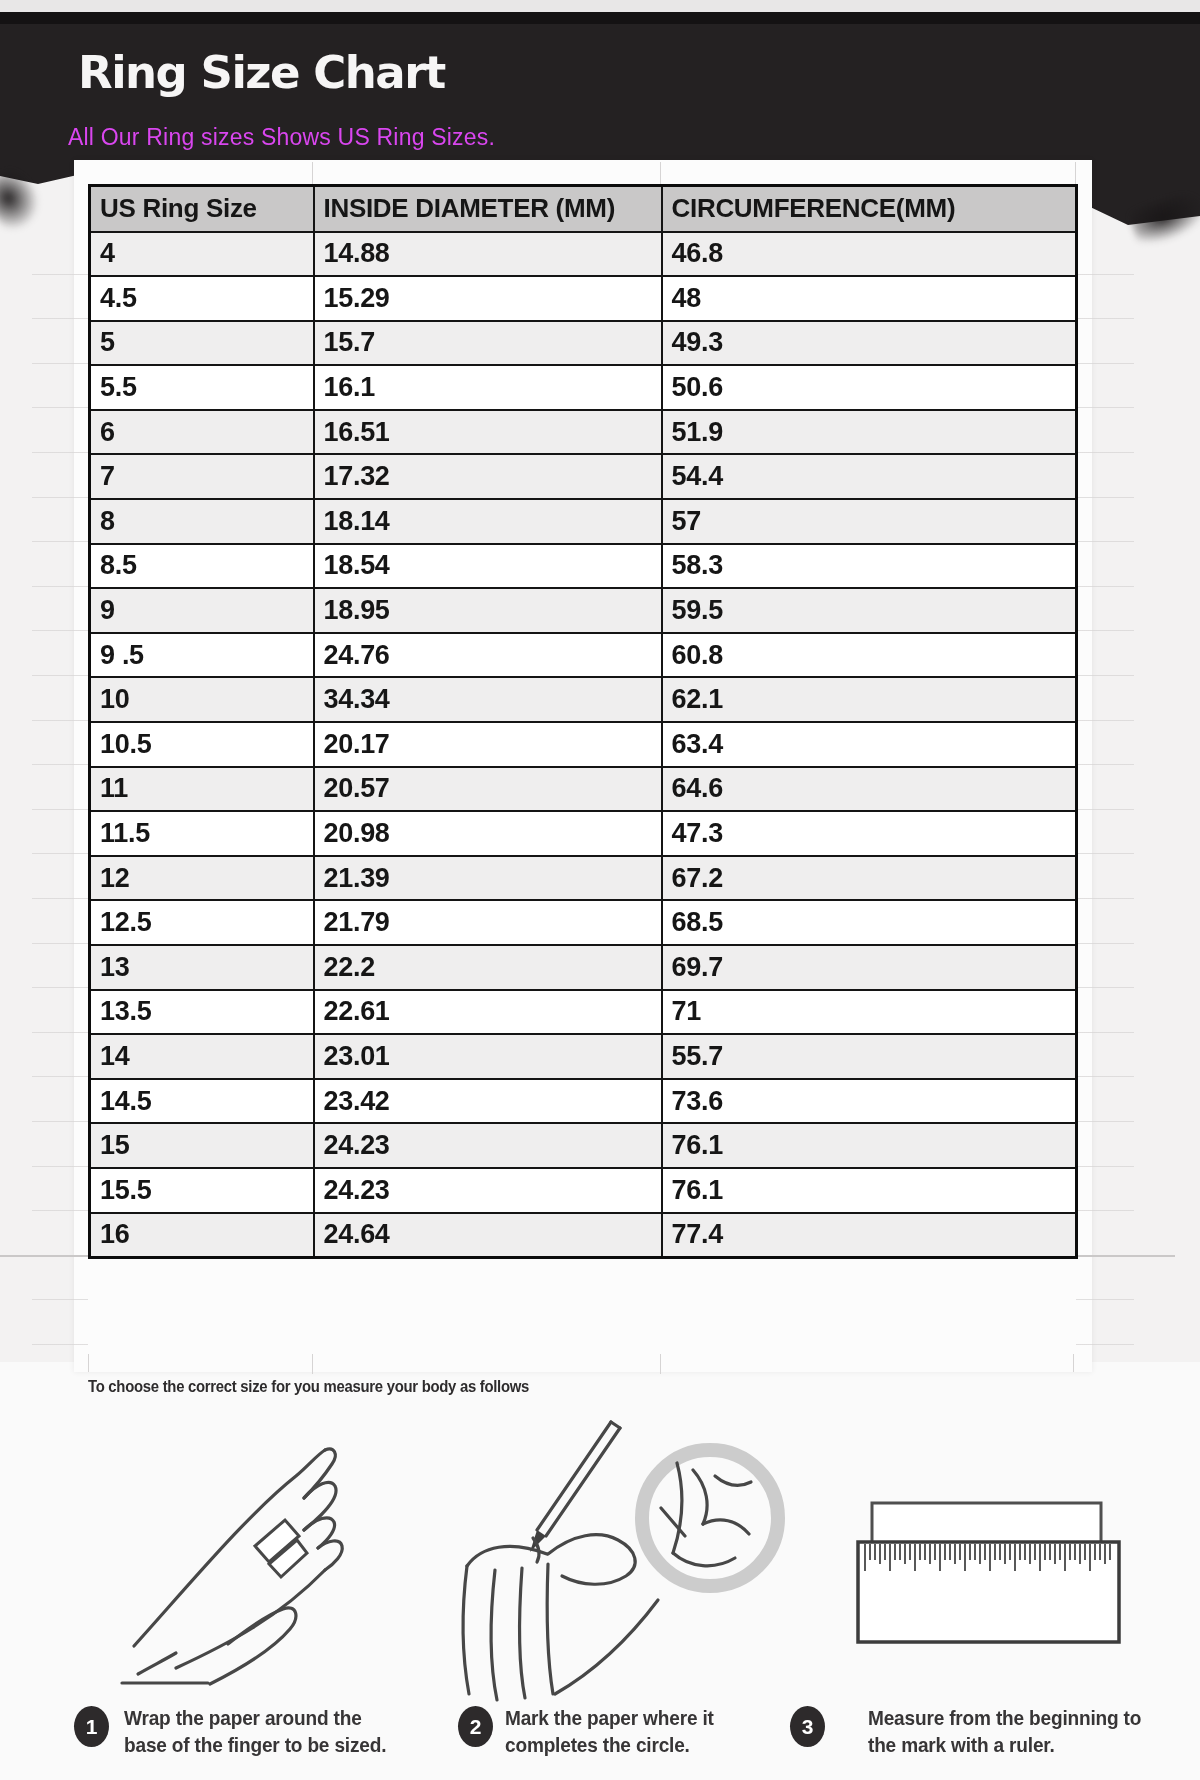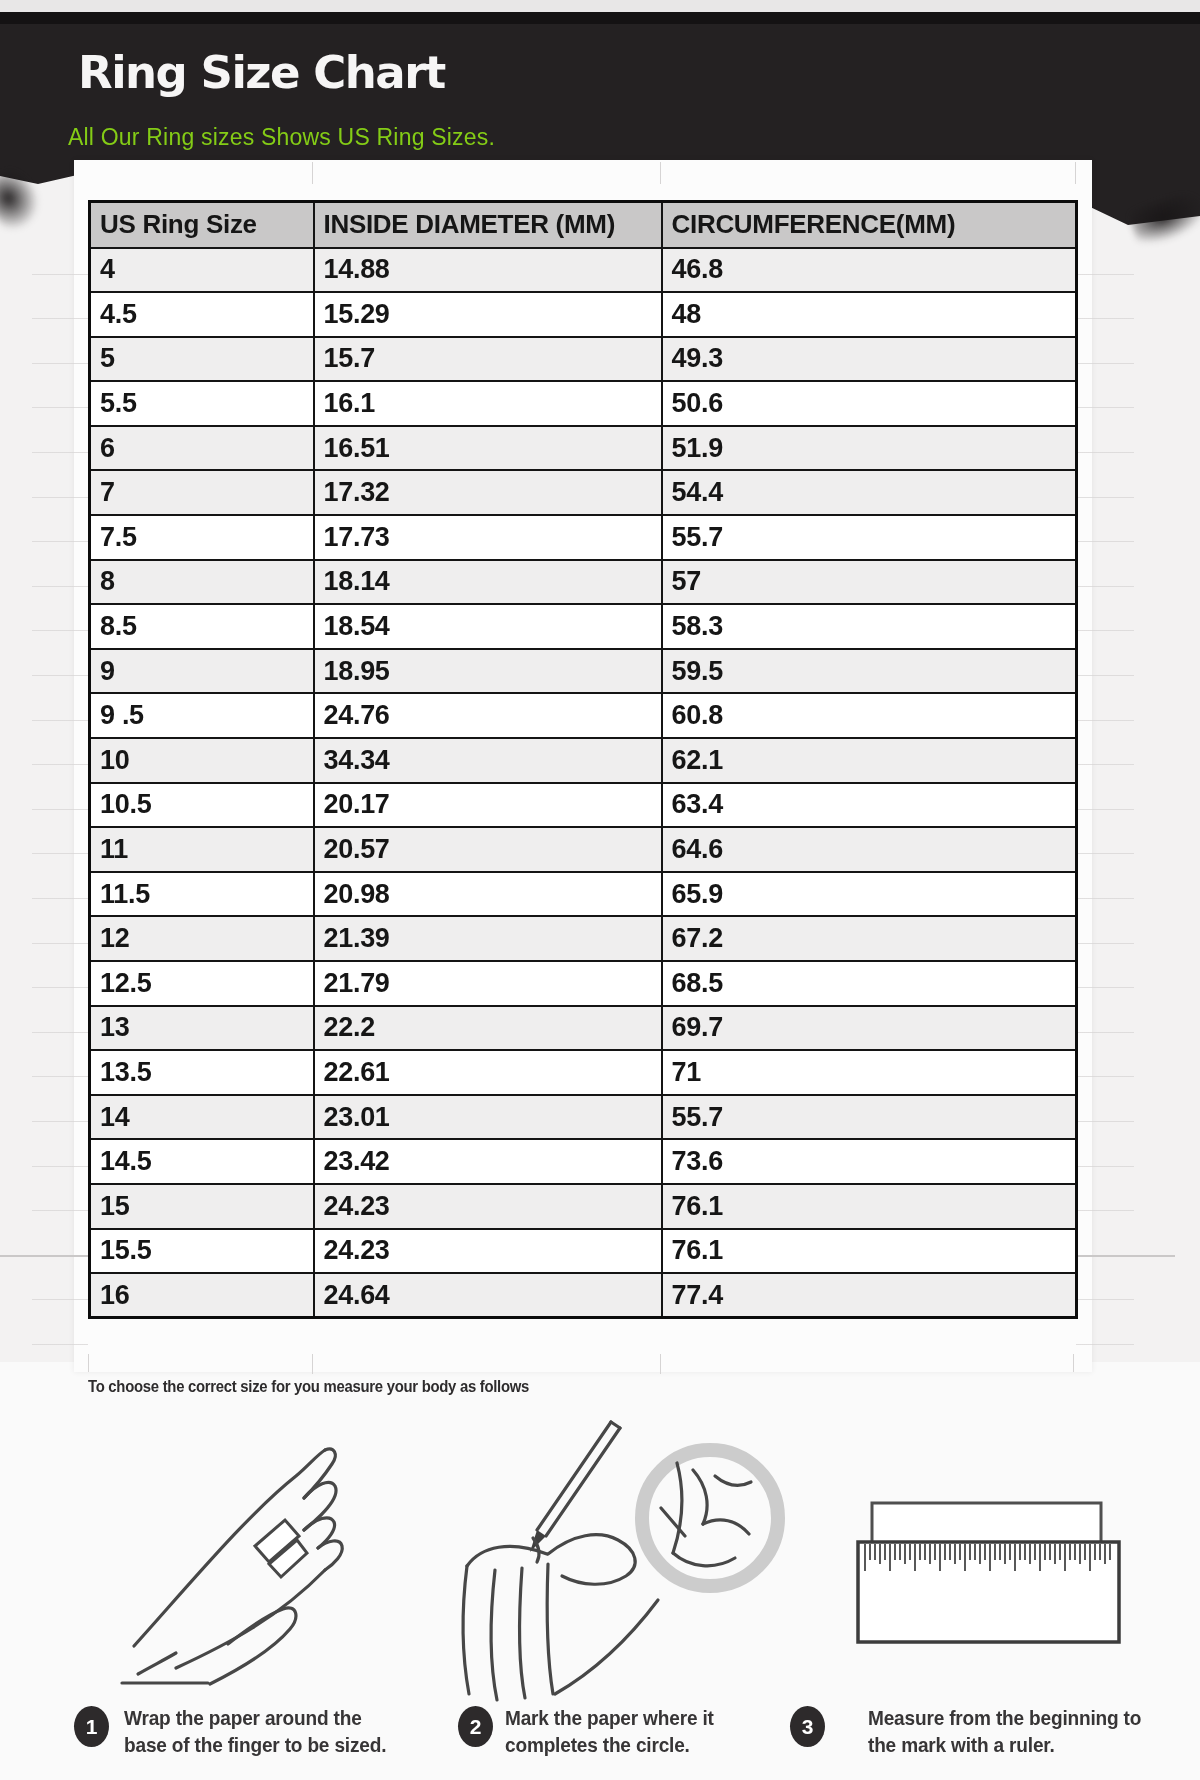--- a/index.html
+++ b/index.html
@@ -17,37 +17,37 @@
     clip-path:polygon(0 0,1200px 0,1200px 204px,1128px 213px,1086px 193px,620px 178px,86px 161px,38px 172px,0 164px);
   }
   .banner::before{content:"";position:absolute;left:0;top:0;width:100%;height:12px;background:#141213;}
   .banner-title{
     position:absolute;left:78px;top:34px;margin:0;
     font-family:"DejaVu Sans","Liberation Sans",sans-serif;
     font-size:45px;font-weight:bold;letter-spacing:-1.5px;color:#f6f5f5;
   }
   .banner-subtitle{
     position:absolute;left:68px;top:112px;margin:0;
-    font-size:23px;font-weight:400;letter-spacing:.2px;color:#84cc16;
+    font-size:23px;font-weight:400;letter-spacing:.2px;color:#d946ef;
   }
   .smudge{position:absolute;background:radial-gradient(ellipse at 40% 40%,rgba(25,22,23,.95),rgba(25,22,23,0) 65%);filter:blur(3px);}
   .smudge.left{left:-10px;top:158px;width:52px;height:60px;transform:rotate(-35deg);}
   .smudge.right{right:-12px;top:186px;width:80px;height:42px;transform:rotate(-18deg);}
   
   .sheet{
     position:absolute;left:74px;top:148px;width:1018px;height:1212px;
     background:#fcfcfc;box-shadow:0 0 6px rgba(0,0,0,.07);
   }
   .colline{position:absolute;width:1px;background:#d6d4d4;}
   .bleed{position:absolute;opacity:.75;
     background:repeating-linear-gradient(to bottom,transparent 0,transparent 43.6px,#d7d5d5 43.6px,#d7d5d5 44.6px);}
   .longdash{position:absolute;height:2px;background:#cac8c8;}
   
   table.size-table{
-    position:absolute;left:88px;top:188px;width:987px;
+    position:absolute;left:88px;top:172px;width:987px;
     border-collapse:collapse;table-layout:fixed;
     border:3px solid #0c0c0c;
   }
   .size-table th,.size-table td{
     border:2px solid #141414;
     text-align:left;vertical-align:middle;
     padding:0 0 0 9px;overflow:hidden;white-space:nowrap;
     color:#161616;letter-spacing:-.3px;
   }
   .size-table thead tr{height:46px;background:#c9c8c8;}
@@ -141,25 +141,20 @@
         <tr class="shaded">
           <td>6</td>
           <td>16.51</td>
           <td>51.9</td>
         </tr>
         <tr class="shaded">
           <td>7</td>
           <td>17.32</td>
           <td>54.4</td>
         </tr>
-        <tr>
-          <td>7.5</td>
-          <td>17.73</td>
-          <td>55.7</td>
-        </tr>
         <tr class="shaded">
           <td>8</td>
           <td>18.14</td>
           <td>57</td>
         </tr>
         <tr>
           <td>8.5</td>
           <td>18.54</td>
           <td>58.3</td>
         </tr>
@@ -184,21 +179,21 @@
           <td>63.4</td>
         </tr>
         <tr class="shaded">
           <td>11</td>
           <td>20.57</td>
           <td>64.6</td>
         </tr>
         <tr>
           <td>11.5</td>
           <td>20.98</td>
-          <td>65.9</td>
+          <td>47.3</td>
         </tr>
         <tr class="shaded">
           <td>12</td>
           <td>21.39</td>
           <td>67.2</td>
         </tr>
         <tr>
           <td>12.5</td>
           <td>21.79</td>
           <td>68.5</td>

